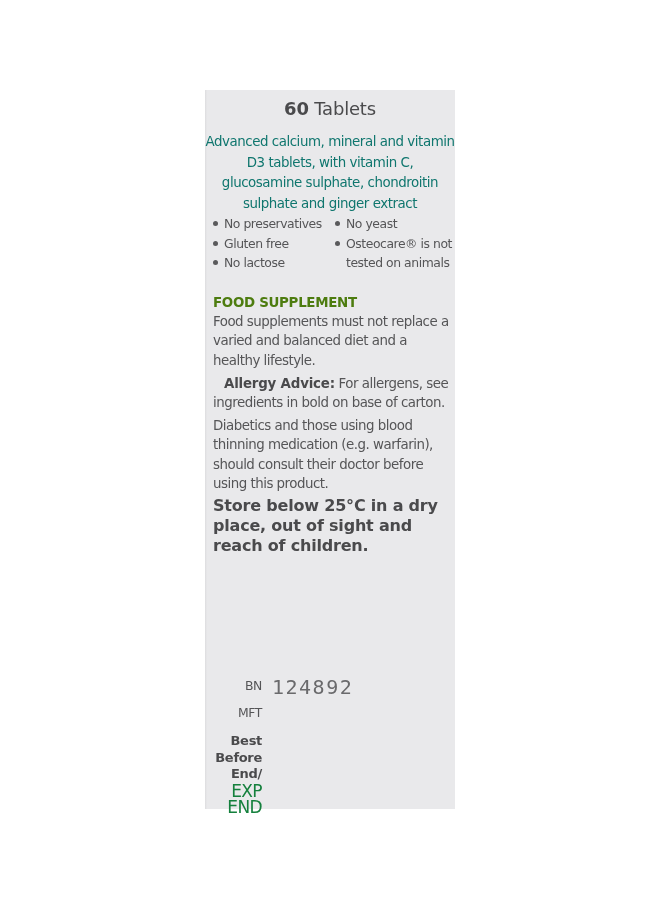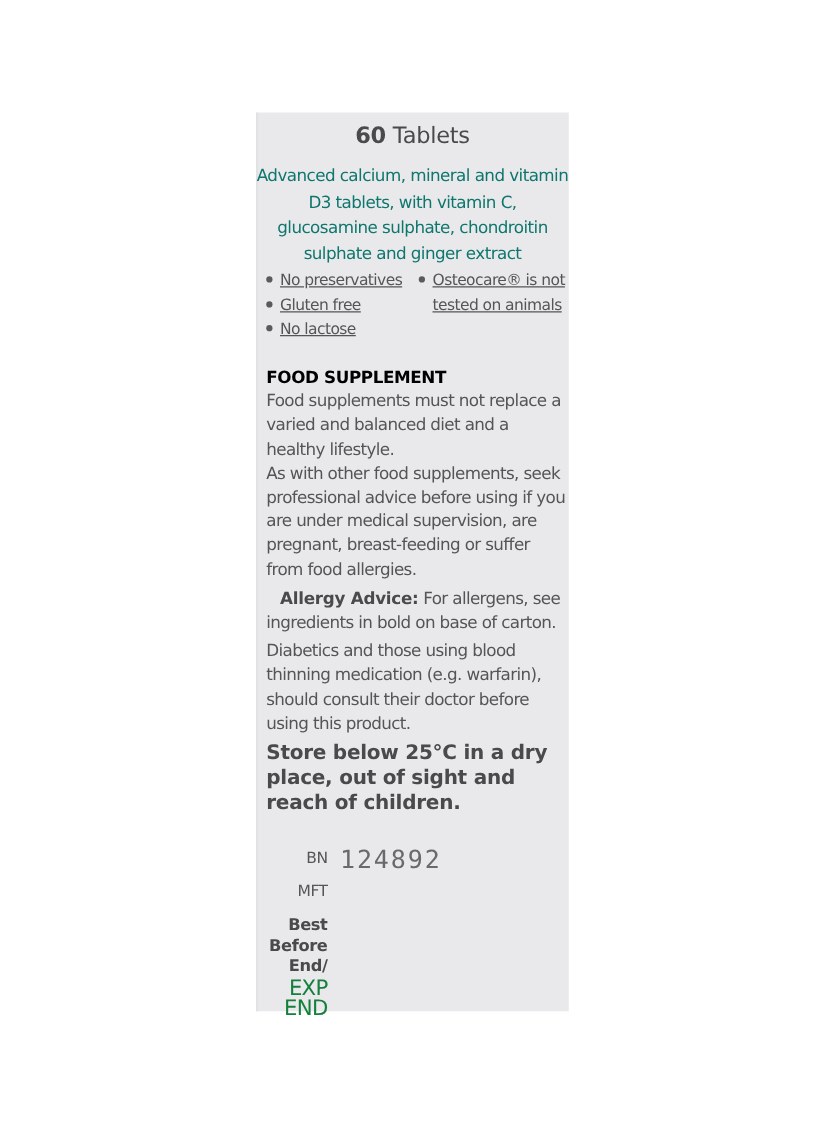--- a/index.html
+++ b/index.html
@@ -24,30 +24,30 @@
       position: absolute; top: 42px; left: 0; width: 100%; text-align: center;
       font-size: 13.4px; line-height: 20.5px; letter-spacing: -0.45px; color: #0f766e;
     }
     .bullets {
       position: absolute; top: 124px; left: 6px; width: 240px;
       font-size: 12.4px; line-height: 19.5px; letter-spacing: -0.45px; color: #555557;
     }
     .col { position: absolute; top: 0; }
     .col.c1 { left: 0; width: 120px; }
     .col.c2 { left: 122px; width: 122px; }
-    .bullet { position: relative; padding-left: 13px; white-space: nowrap; text-decoration: underline; }
+    .bullet { position: relative; padding-left: 13px; white-space: nowrap; }
     .bullet .dot {
       position: absolute; left: 2px; top: 7px; width: 5px; height: 5px; border-radius: 50%;
       background: #5a5a5c;
     }
     .body-text {
       position: absolute; top: 203px; left: 8px; width: 240px;
       font-size: 13.4px; line-height: 19.2px; letter-spacing: -0.5px; color: #555557;
     }
-    .heading { font-weight: bold; color: #000000; letter-spacing: -0.3px; }
+    .heading { font-weight: bold; color: #4d7c0f; letter-spacing: -0.3px; }
     .para { margin: 0; }
     .gap { height: 4px; }
     .strong { font-weight: bold; color: #4a4a4c; letter-spacing: -0.2px; margin-left: 11px; }
     .store {
       font-weight: bold; font-size: 16px; line-height: 20px; letter-spacing: -0.2px; color: #4a4a4c; margin-top: 3px;
     }
     .codes {
       position: absolute; top: 588px; left: 0; width: 250px;
       font-size: 12.4px; color: #555557; letter-spacing: -0.4px;
     }
@@ -76,28 +76,28 @@
 
   <div class="subtitle">Advanced calcium, mineral and vitamin D3 tablets, with vitamin C, glucosamine sulphate, chondroitin sulphate and ginger extract</div>
 
   <div class="bullets">
     <div class="col c1">
       <div class="bullet"><span class="dot"></span><span>No preservatives</span></div>
       <div class="bullet"><span class="dot"></span><span>Gluten free</span></div>
       <div class="bullet"><span class="dot"></span><span>No lactose</span></div>
     </div>
     <div class="col c2">
+      <div class="bullet"><span class="dot"></span><span>No yeast</span></div>
       <div class="bullet" style="white-space: normal;"><span class="dot"></span><span>Osteocare® is not tested on animals</span></div>
     </div>
   </div>
 
   <div class="body-text">
     <div class="heading">FOOD SUPPLEMENT</div>
     <p class="para">Food supplements must not replace a varied and balanced diet and a healthy lifestyle.</p>
-    <p class="para">As with other food supplements, seek professional advice before using if you are under medical supervision, are pregnant, breast-feeding or suffer from food allergies.</p>
     <div class="gap"></div>
     <p class="para"><span class="strong">Allergy Advice:</span><span> For allergens, see ingredients in bold on base of carton.</span></p>
     <div class="gap"></div>
     <p class="para">Diabetics and those using blood thinning medication (e.g. warfarin), should consult their doctor before using this product.</p>
     <p class="para store">Store below 25°C in a dry place, out of sight and reach of children.</p>
   </div>
 
   <div class="codes">
     <div class="code-row" style="top: 0;">
       <span class="code-label">BN</span>

